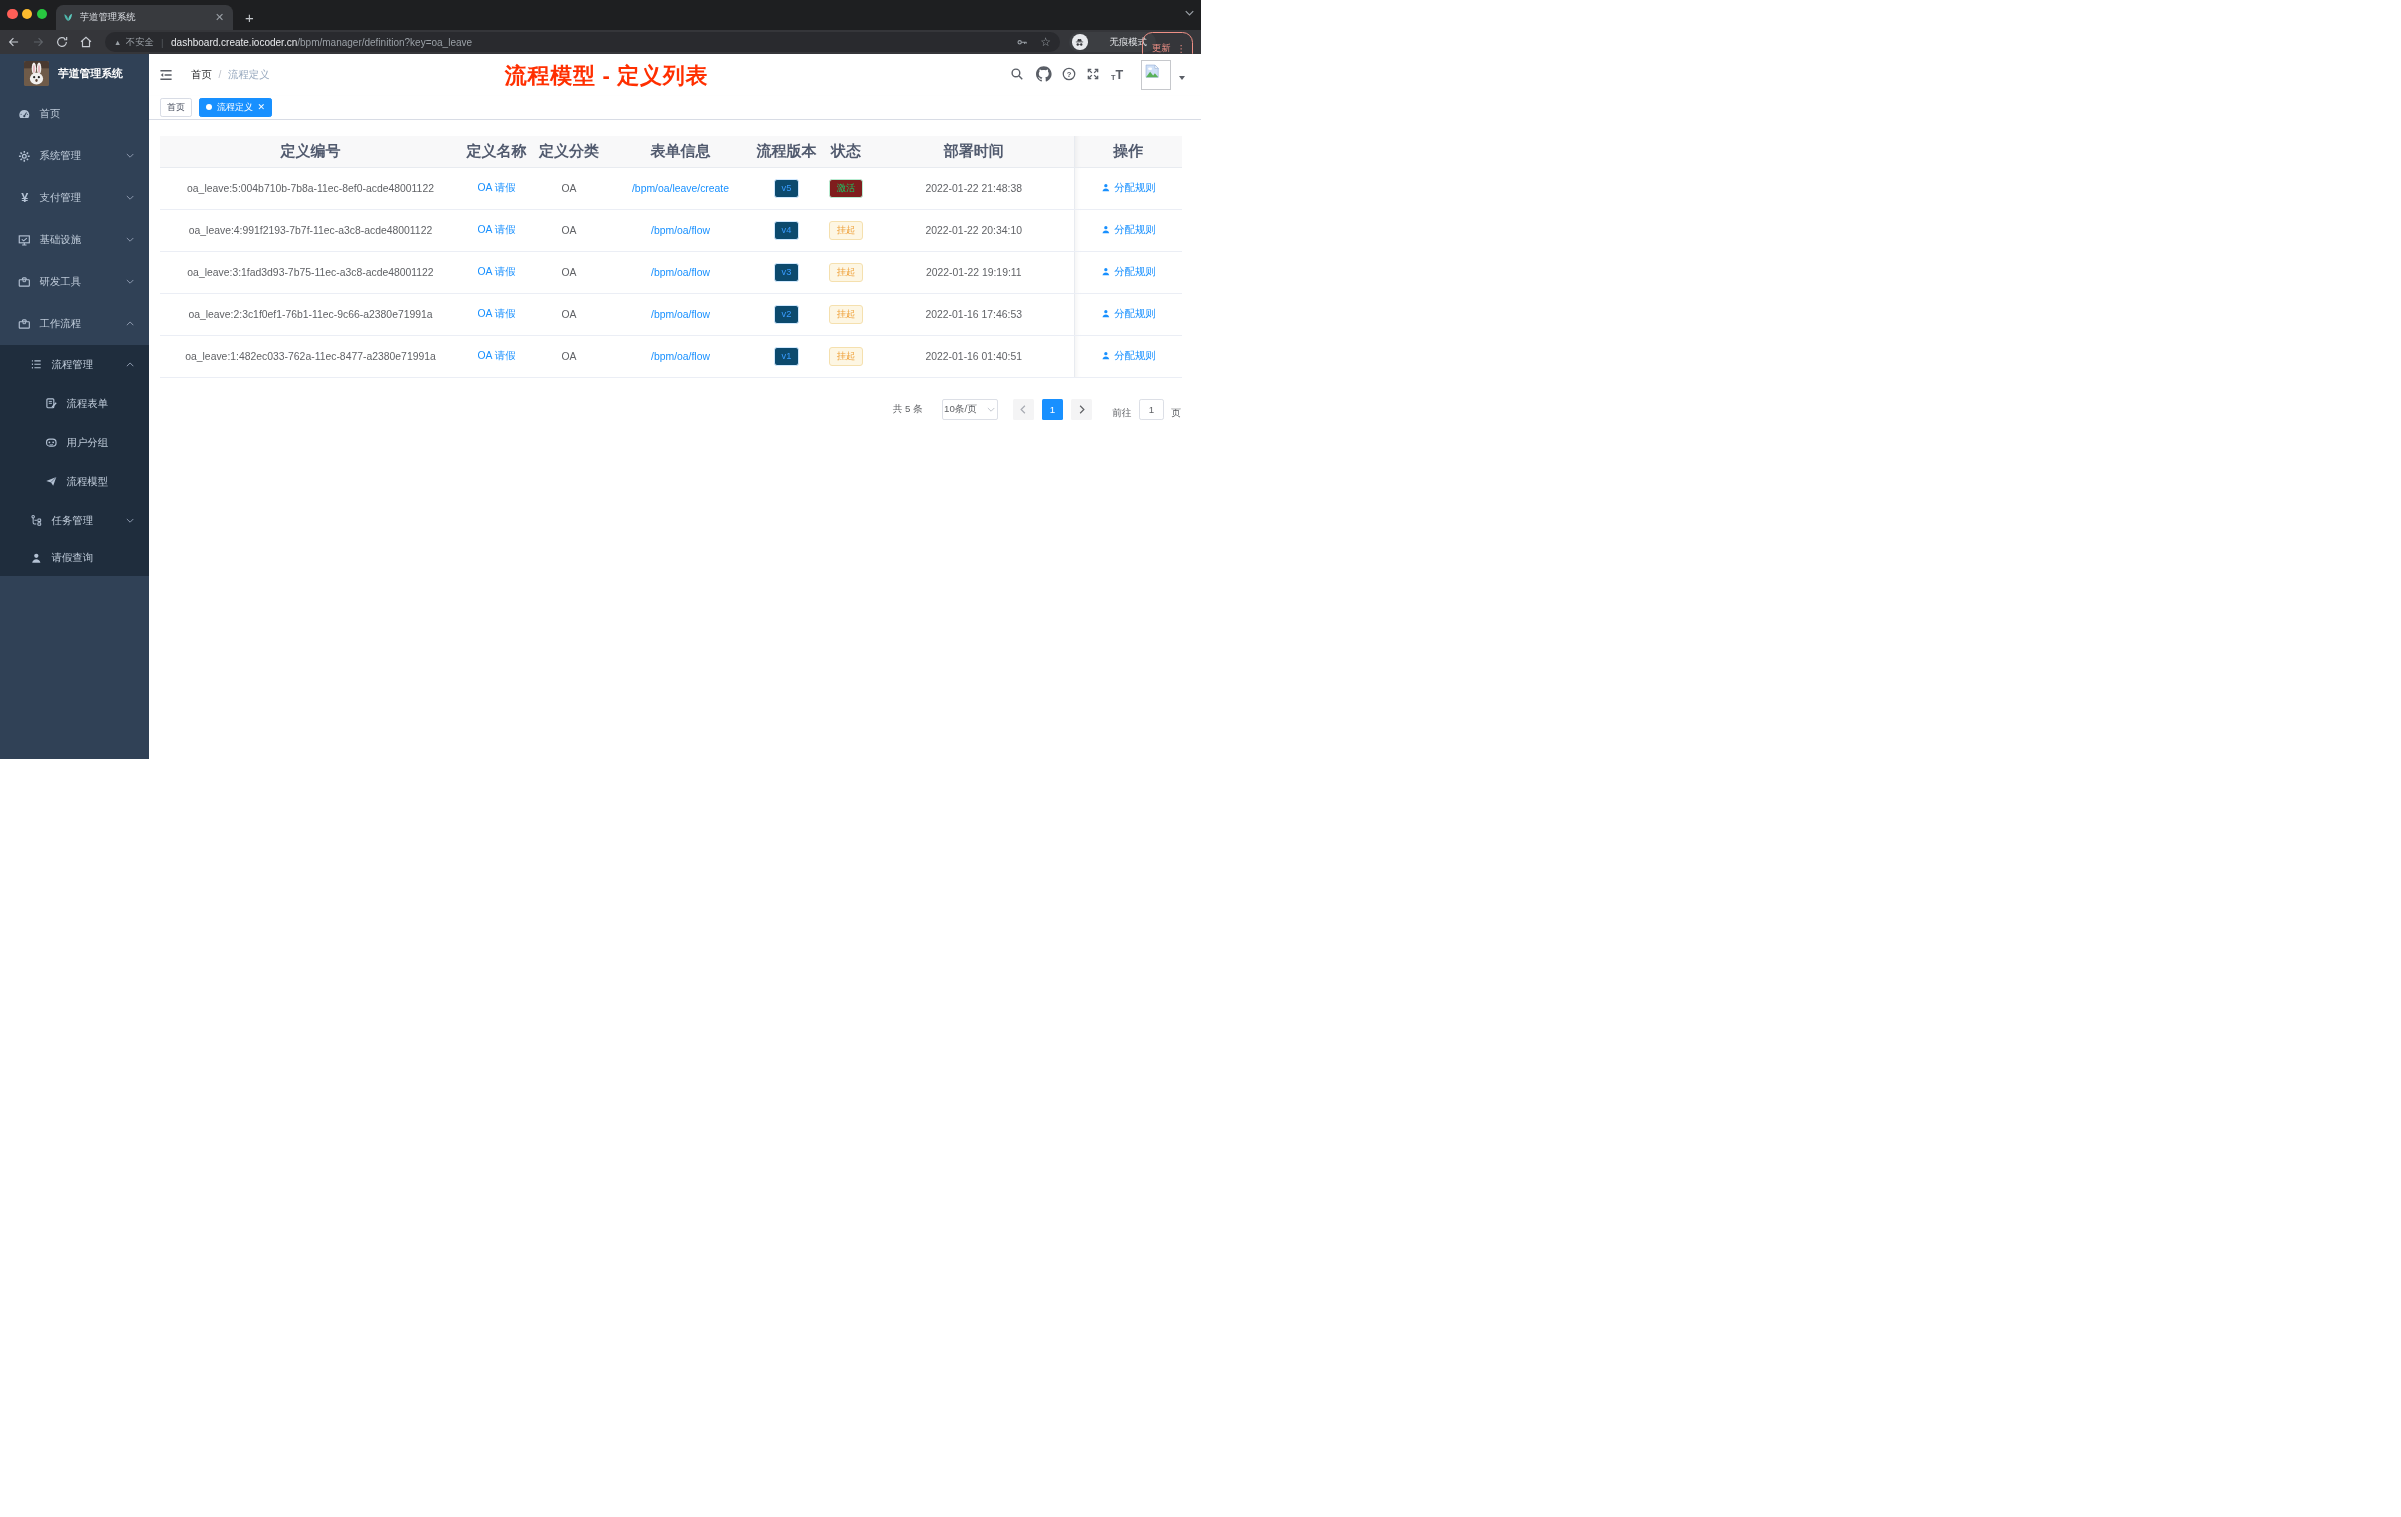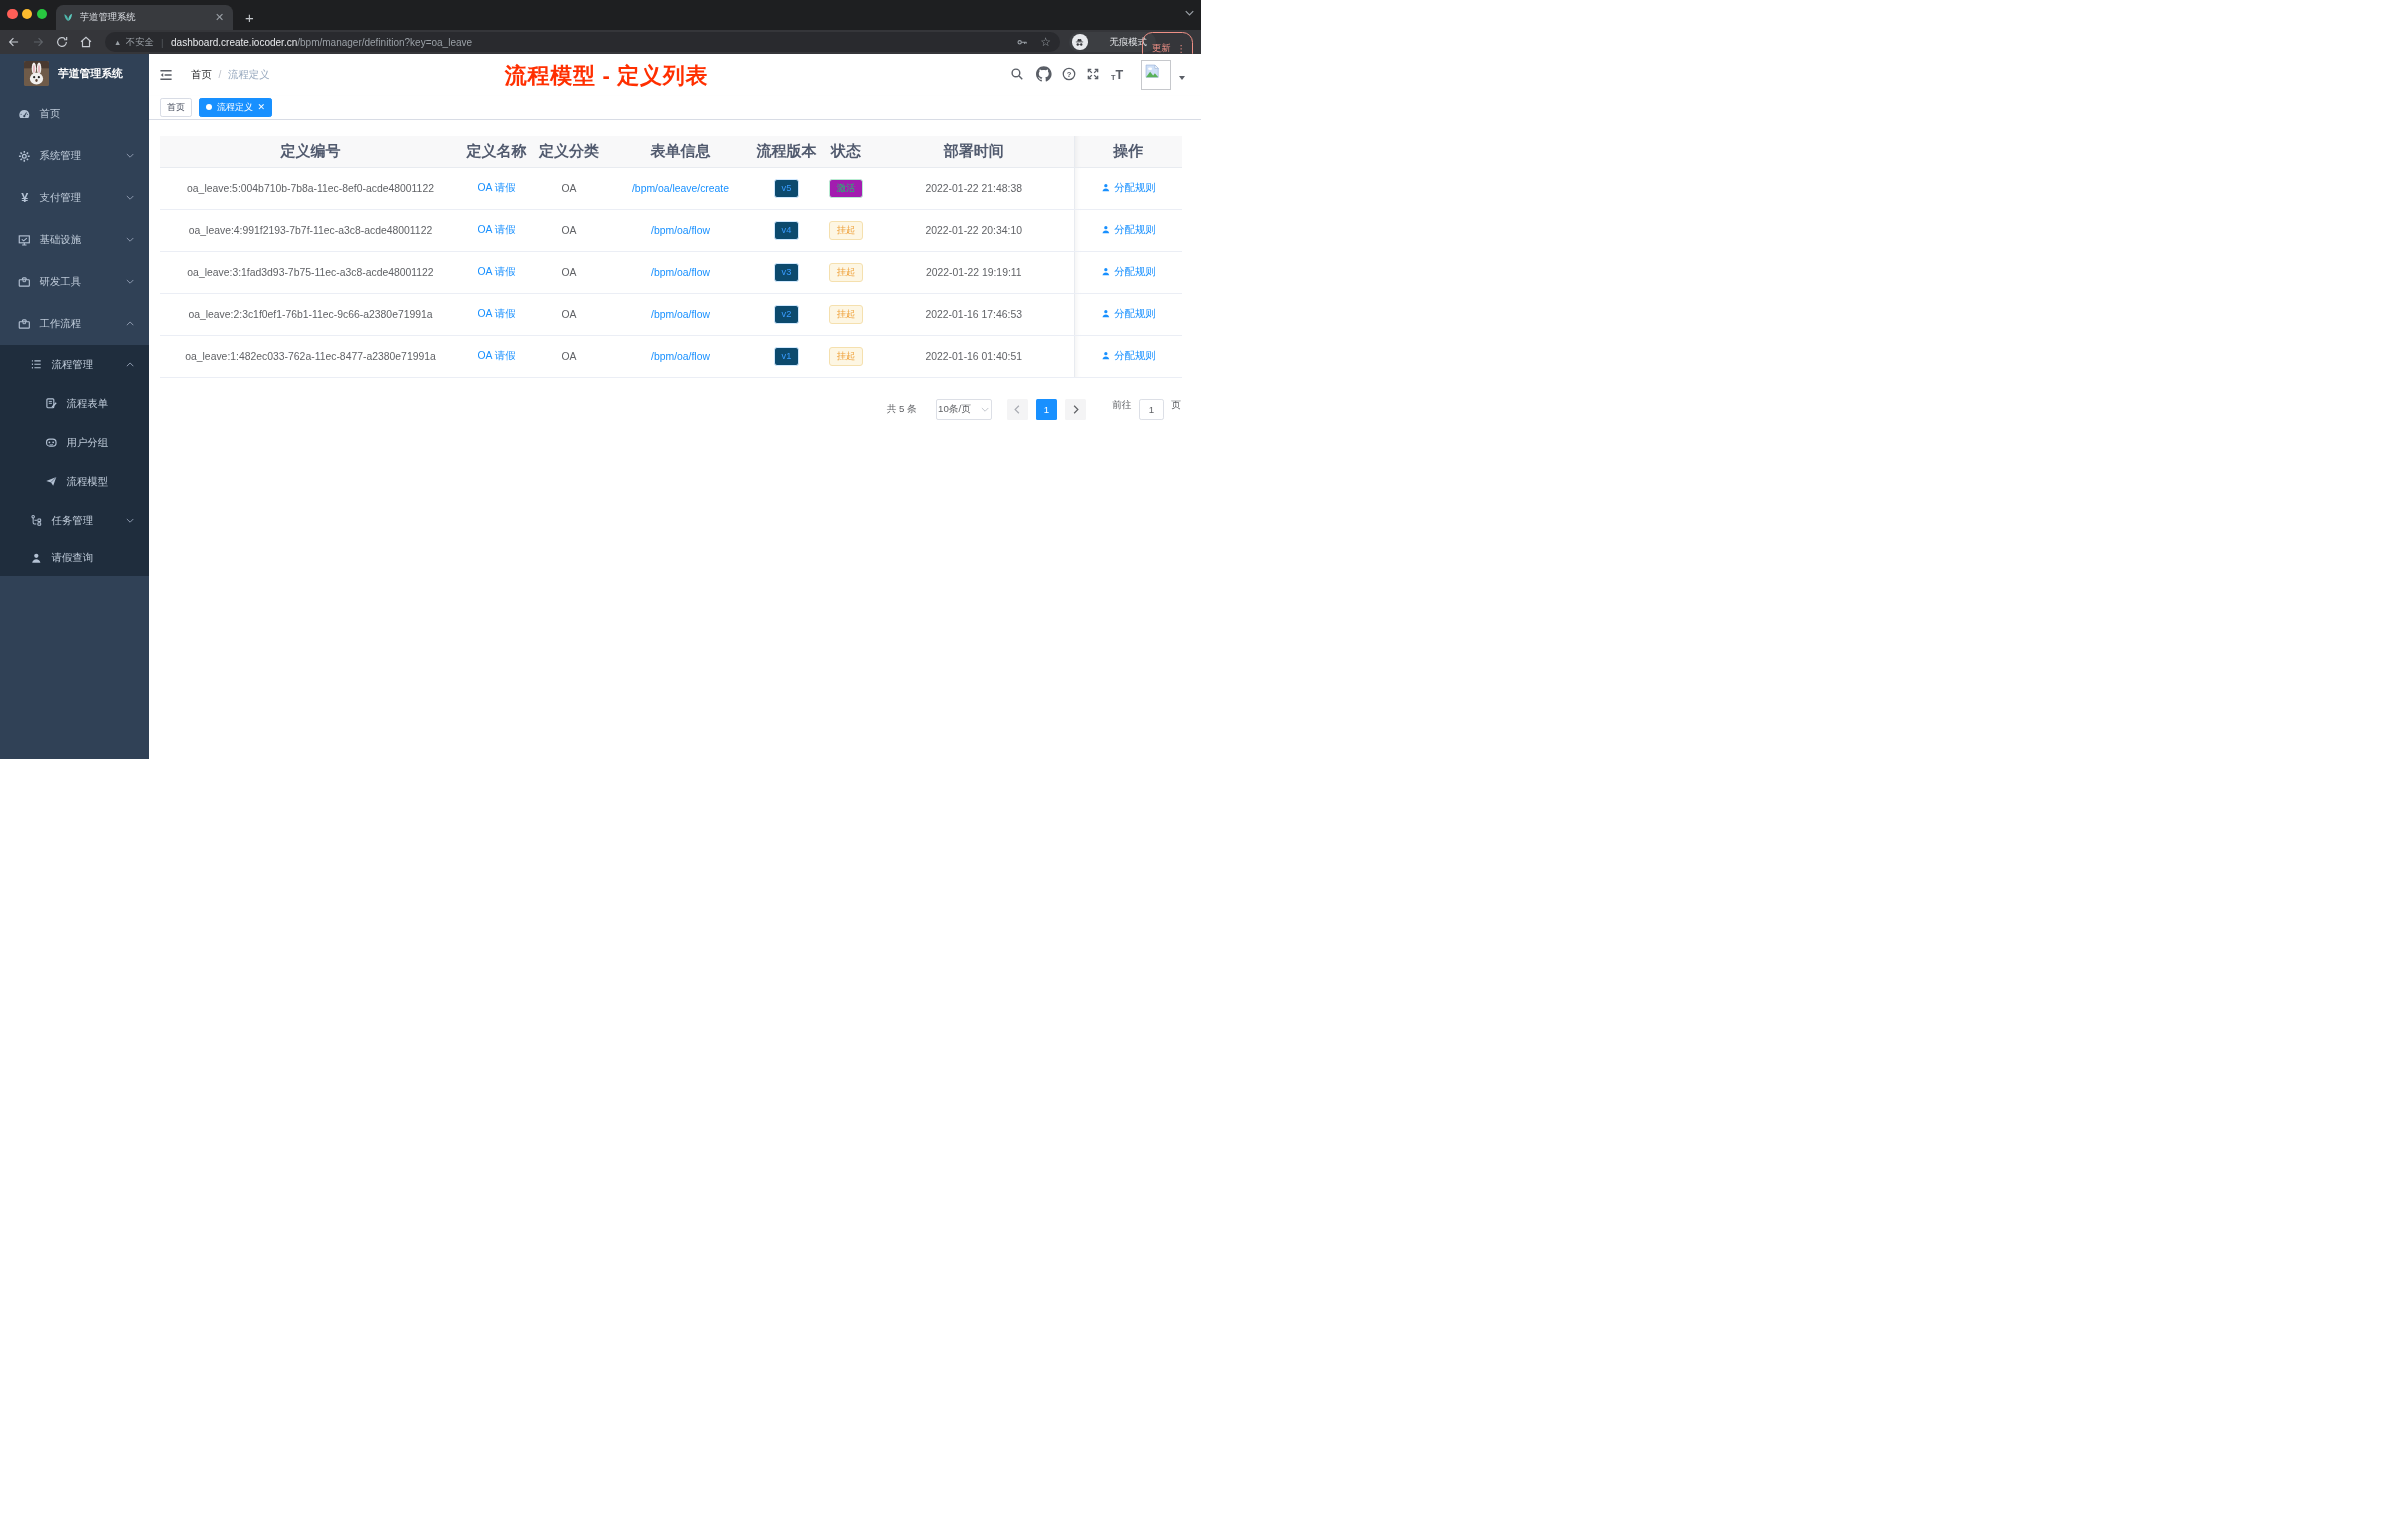--- a/index.html
+++ b/index.html
@@ -70,30 +70,30 @@
   .tag-close { margin-left:4.5px; font-size:9px; line-height:1; }
 
   .content { position:relative; height:639px; background:#fff; }
   .tbl { position:absolute; left:11px; top:16.3px; width:1021px; border-collapse:collapse; table-layout:fixed; }
   .tbl th { height:31px; background:#f8f8f9; color:#515a6e; font-size:15px; font-weight:bold; border-bottom:0.7px solid #e8ebf0; text-align:center; }
   .tbl td { height:42px; color:#606266; font-size:10.4px; text-align:center; border-bottom:0.7px solid #ebeef5; overflow:hidden; white-space:nowrap; }
   .tbl th.op-col, .tbl td.op-col { border-left:0.7px solid #e8ebf0; box-shadow:inset 6px 0 6px -6px rgba(0,0,0,.08); }
   a.lnk { color:#1890ff; text-decoration:none; cursor:pointer; }
   .badge { display:inline-block; height:18.6px; line-height:17px; padding:0 6.7px; border-radius:3px; font-size:9.3px; border:0.7px solid transparent; }
   .badge-ver { background:#0c4a6e; border-color:#d1e9ff; color:#3a9cff; }
-  .badge-success { background:#a21caf; border-color:#b8ecd1; color:#13ce66; }
+  .badge-success { background:#7f1d1d; border-color:#b8ecd1; color:#13ce66; }
   .badge-warning { background:#fdf6e3; border-color:#f5e0ae; color:#efa23c; }
   .op-link { color:#1890ff; font-size:10.4px; display:inline-flex; align-items:center; gap:3.7px; cursor:pointer; }
 
   .pager { position:absolute; top:279px; right:20px; height:21px; display:flex; align-items:center; font-size:9.7px; color:#606266; }
   .pg-total { margin-right:19px; }
   .pg-select { width:56px; height:21px; border:0.7px solid #dcdfe6; border-radius:2px; display:flex; align-items:center; justify-content:center; gap:10.4px; color:#606266; background:#fff; margin-right:15px; }
   .pg-btn { width:21px; height:21px; border-radius:1.5px; background:#f4f4f5; display:flex; align-items:center; justify-content:center; color:#a8abb2; font-size:11px; margin-right:8.2px; }
   .pg-page { width:21px; height:21px; border-radius:1.5px; background:#1890ff; color:#fff; display:flex; align-items:center; justify-content:center; font-size:9.7px; margin-right:8.2px; }
-  .pg-goto { margin-left:26px; display:flex; align-items:flex-start; gap:7.4px; }
+  .pg-goto { margin-left:20px; display:flex; align-items:flex-end; gap:7.4px; }
   .pg-input { width:25px; height:21px; border:0.7px solid #dcdfe6; border-radius:2.2px; text-align:center; font-size:9.7px; color:#606266; font-family:inherit; }
 </style>
 </head>
 <body>
 
 <div class="tabstrip">
   <div class="traffic t-red"></div>
   <div class="traffic t-yellow"></div>
   <div class="traffic t-green"></div>
   <div class="tab">

